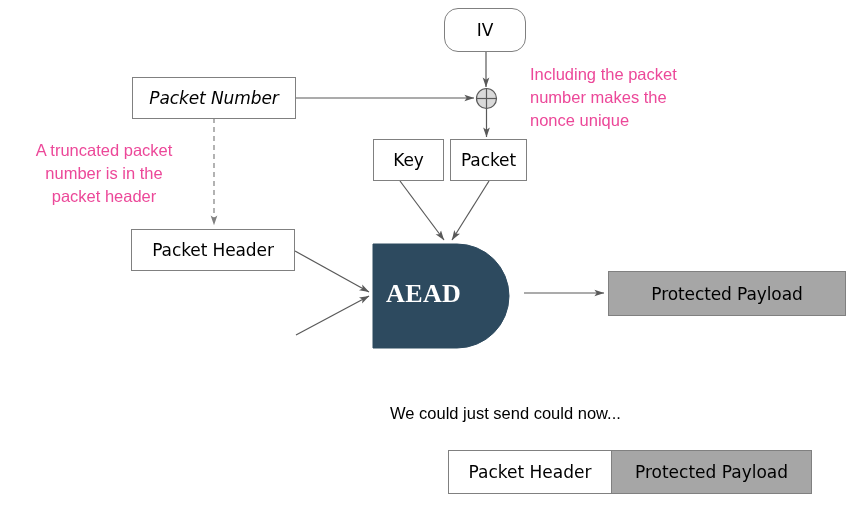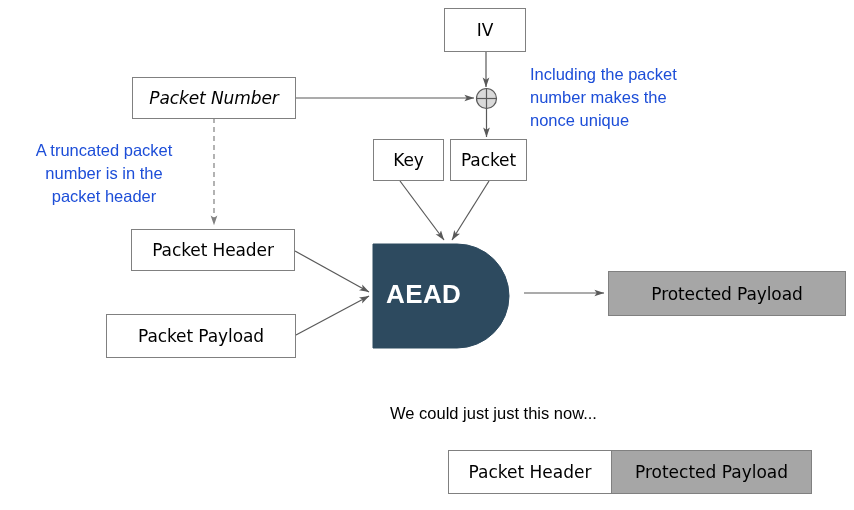--- a/index.html
+++ b/index.html
@@ -37,27 +37,27 @@
     z-index: 3;
   }
   .node-box.gray {
     background: #a6a6a6;
   }
   .aead-label {
     position: absolute;
     color: #ffffff;
     font-size: 26px;
     font-weight: bold;
-    font-family: Liberation Sans, sans-serif;
+    font-family: Liberation Serif, serif;
     letter-spacing: 0.4px;
     z-index: 3;
   }
   .annot {
     position: absolute;
-    color: #1d4ed8;
+    color: #ec4899;
     font-size: 16.5px;
     line-height: 23px;
     font-family: "Liberation Sans", sans-serif;
     z-index: 3;
     white-space: pre-line;
   }
   .annot.right-align { text-align: center; }
   .annot.left-align { text-align: left; }
   .caption {
     position: absolute;
@@ -114,59 +114,56 @@
 
     <line x1="214" y1="118" x2="214" y2="225" stroke="#808080" stroke-width="1.2" stroke-dasharray="5,4" marker-end="url(#arwd)"></line>
 
     <line x1="295" y1="251" x2="369" y2="292" stroke="#595959" stroke-width="1.2" marker-end="url(#arw)"></line>
 
     <line x1="296" y1="335" x2="369" y2="296" stroke="#595959" stroke-width="1.2" marker-end="url(#arw)"></line>
 
     <line x1="524" y1="293" x2="604" y2="293" stroke="#595959" stroke-width="1.2" marker-end="url(#arw)"></line>
   </svg>
 
-  <div class="node-box" style="left:444px; top:8px; width:82px; height:44px;">
+  <div class="node-box" style="left:444px; top:8px; width:82px; height:44px;border-radius:14px;">
     <span>IV</span>
   </div>
 
   <div class="node-box" style="left:132px; top:77px; width:164px; height:42px;font-style:italic;">
     <span>Packet Number</span>
   </div>
 
   <div class="node-box" style="left:373px; top:139px; width:71px; height:42px;">
     <span>Key</span>
   </div>
 
   <div class="node-box" style="left:450px; top:139px; width:77px; height:42px;">
     <span>Packet</span>
   </div>
 
   <div class="node-box" style="left:131px; top:229px; width:164px; height:42px;">
     <span>Packet Header</span>
   </div>
 
-  <div class="node-box" style="left:106px; top:314px; width:190px; height:44px;">
-    <span>Packet Payload</span>
-  </div>
 
   <div class="aead-label" style="left:386px; top:279px;">AEAD</div>
 
   <div class="node-box gray" style="left:608px; top:271px; width:238px; height:45px;">
     <span>Protected Payload</span>
   </div>
 
   <div class="annot left-align" style="left:530px; top:63px; width:220px;">Including the packet
 number makes the
 nonce unique</div>
 
   <div class="annot right-align" style="left:8px; top:139px; width:192px;">A truncated packet
 number is in the
 packet header</div>
 
-  <div class="caption" style="left:390px; top:404px;">We could just just this now...</div>
+  <div class="caption" style="left:390px; top:404px;">We could just send could now...</div>
 
   <div class="strip white" style="left:448px; top:450px; width:164px; height:44px;">
     <span>Packet Header</span>
   </div>
   <div class="strip gray" style="left:611px; top:450px; width:201px; height:44px;">
     <span>Protected Payload</span>
   </div>
 
 </div>
 

